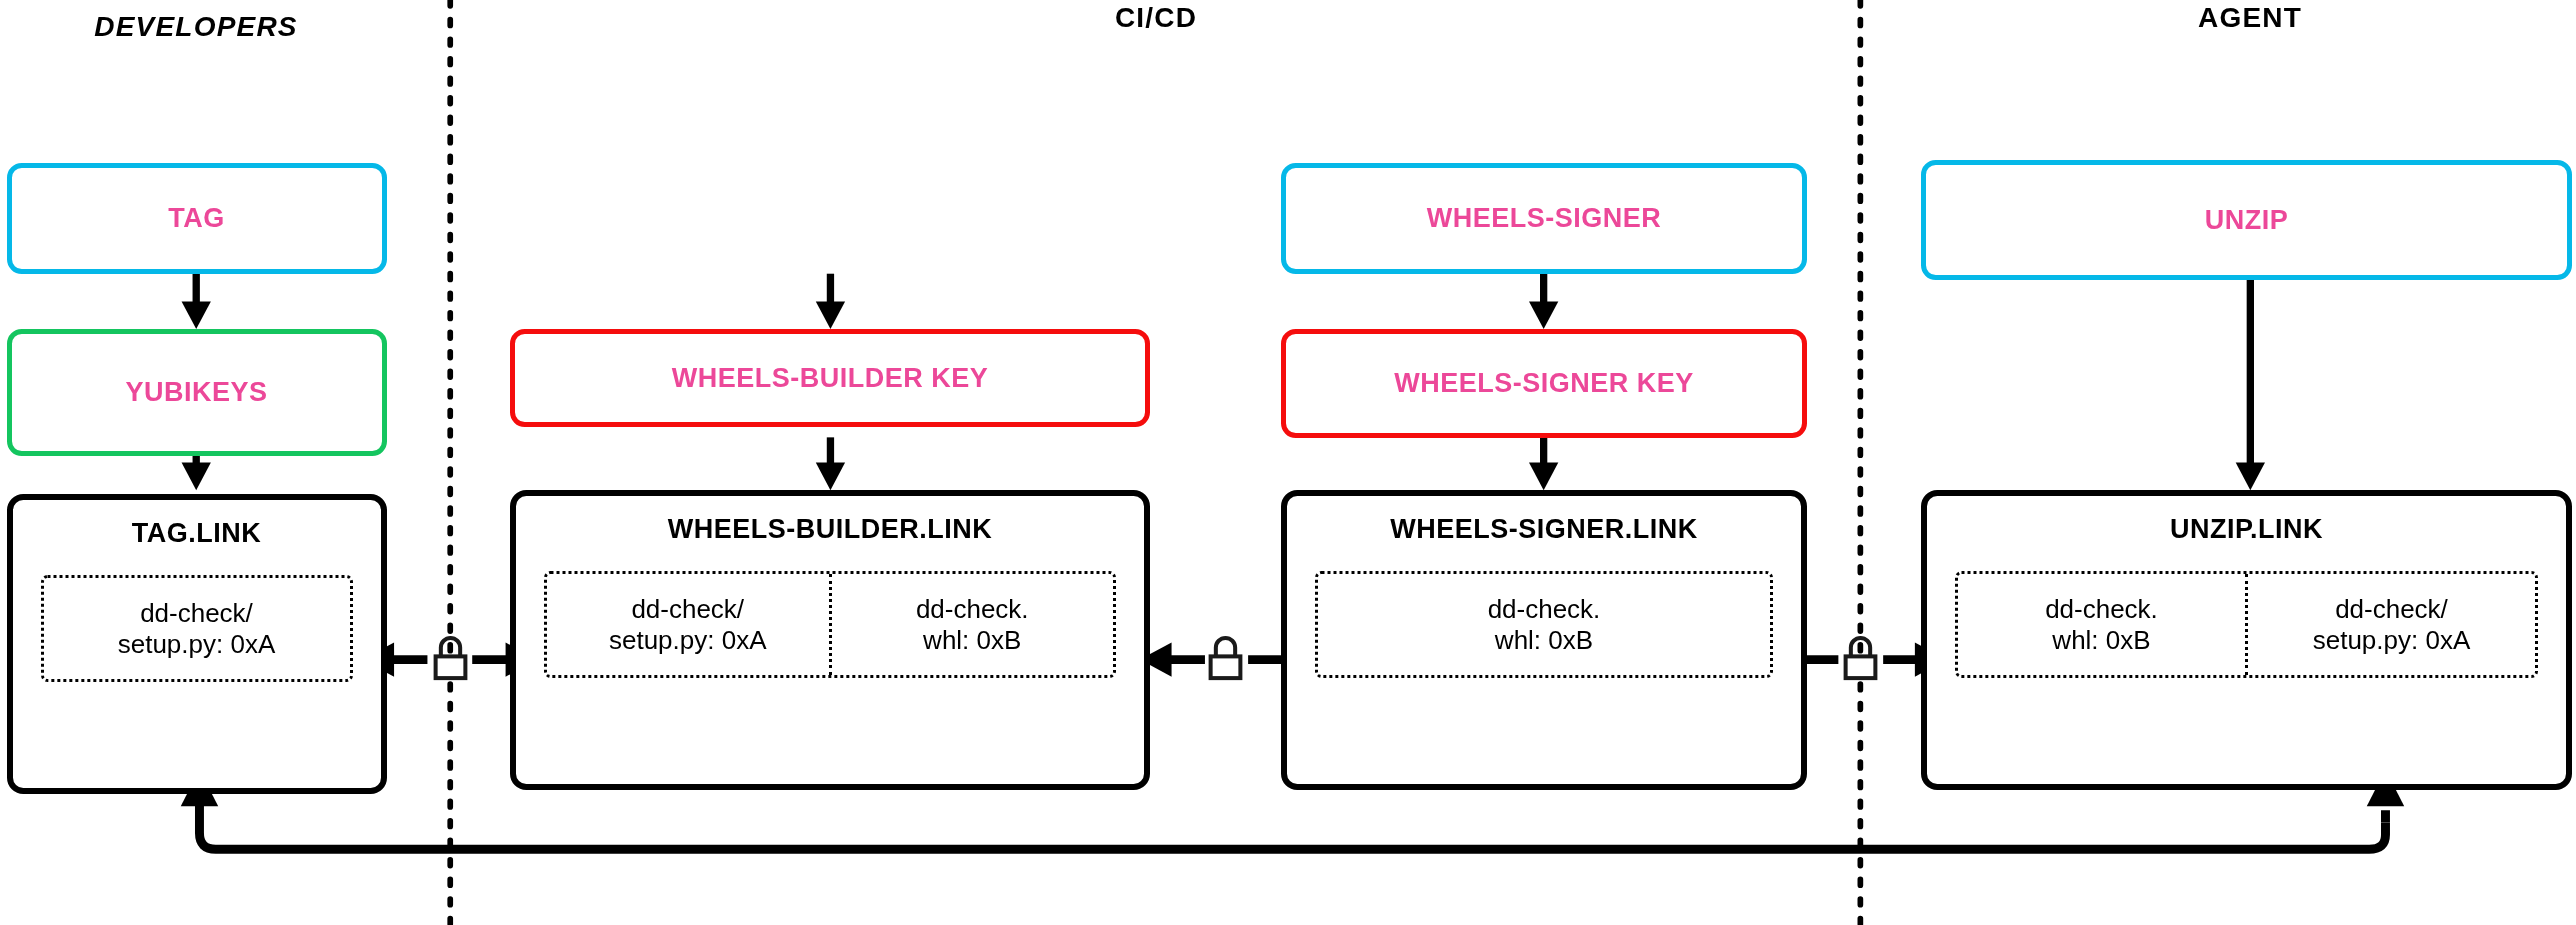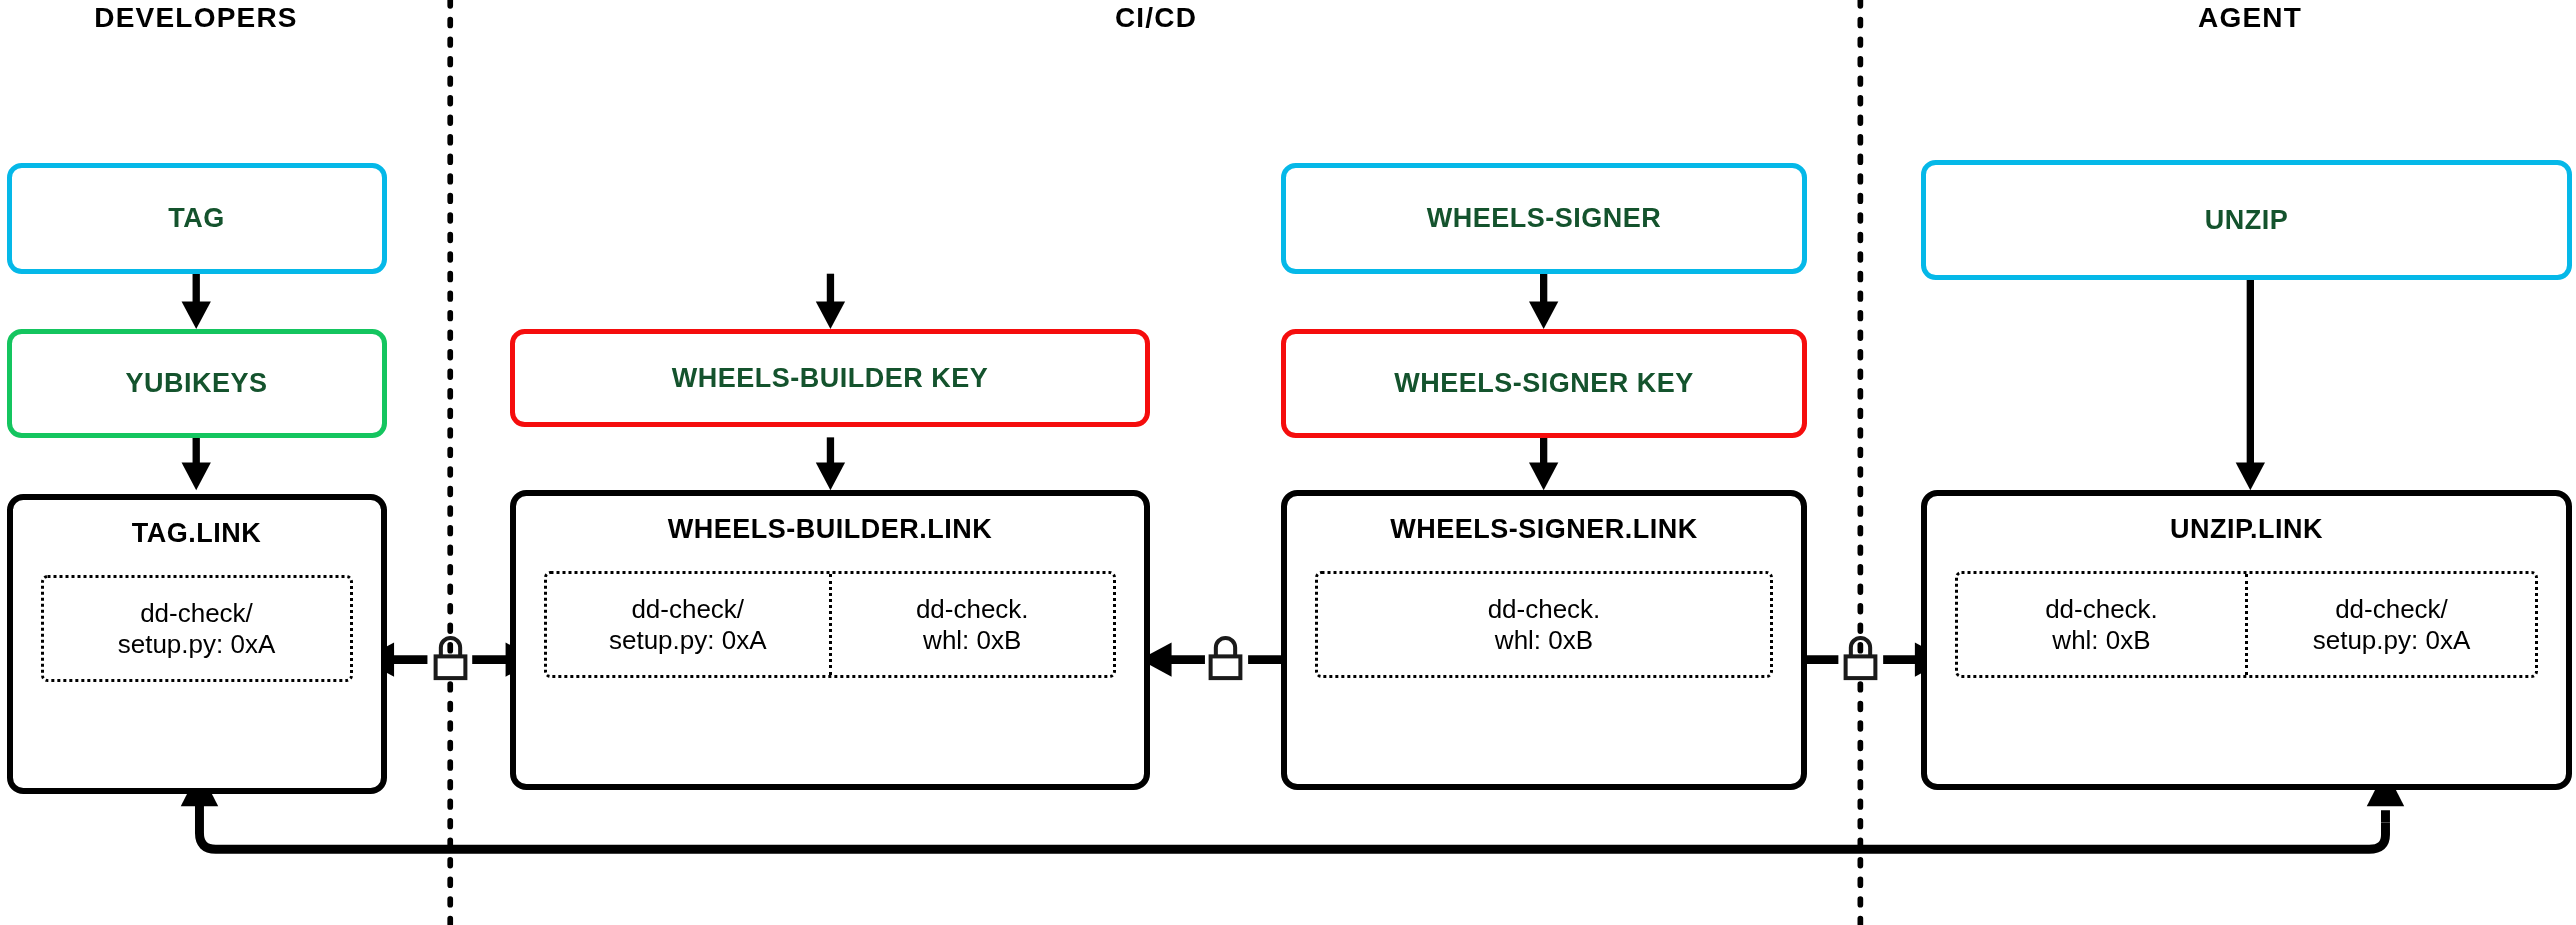--- a/index.html
+++ b/index.html
@@ -37,21 +37,21 @@
     background: #ffffff;
     display: flex;
     align-items: center;
     justify-content: center;
     border-radius: 14.7px;
   }
   .node-label {
     font-weight: bold;
     font-size: 27px;
     letter-spacing: 0.5px;
-    color: #14532d;
+    color: #ec4899;
     white-space: nowrap;
     text-align: center;
   }
   .node.cyan  { border: 5.7px solid #05b8e8; }
   .node.green { border: 5.7px solid #14c55f; }
   .node.red   { border: 5.7px solid #f50d0d; }
 
   .link-node {
     position: absolute;
     box-sizing: border-box;
@@ -165,38 +165,38 @@
     </g>
 
     <g fill="#000" stroke="#000">
       <path d="M 2930 1010 L 2930 1025 Q 2930 1043 2910 1043 L 265 1043 Q 245 1043 245 1023 L 245 975" fill="none" stroke-width="11" stroke-linecap="butt"></path>
       <polygon points="245,945 222,990 268,990" stroke="none"></polygon>
       <path d="M 2930 1010 L 2930 995" fill="none" stroke-width="11"></path>
       <polygon points="2930,945 2907,990 2953,990" stroke="none"></polygon>
     </g>
   </svg>
 
-  <div class="lane-title" style="left:196px; top:2px;">DEVELOPERS</div>
+  <div class="lane-title" style="left:196px; top:11px;font-style:italic;">DEVELOPERS</div>
   <div class="lane-title" style="left:1156px; top:1.6px;">CI/CD</div>
   <div class="lane-title" style="left:2250px; top:1.6px;">AGENT</div>
 
   <div class="node cyan" style="left:6.5px; top:163px; width:380px; height:111px;">
     <span class="node-label">TAG</span>
   </div>
 
 
   <div class="node cyan" style="left:1281px; top:163px; width:526px; height:111px;">
     <span class="node-label">WHEELS-SIGNER</span>
   </div>
 
   <div class="node cyan" style="left:1921px; top:160px; width:651px; height:120px;">
     <span class="node-label">UNZIP</span>
   </div>
 
-  <div class="node green" style="left:6.5px; top:329px; width:380px; height:109px;">
+  <div class="node green" style="left:6.5px; top:329px; width:380px; height:127px;">
     <span class="node-label">YUBIKEYS</span>
   </div>
 
   <div class="node red" style="left:510px; top:329px; width:640px; height:98px;">
     <span class="node-label">WHEELS-BUILDER KEY</span>
   </div>
 
   <div class="node red" style="left:1281px; top:329px; width:526px; height:109px;">
     <span class="node-label">WHEELS-SIGNER KEY</span>
   </div>

